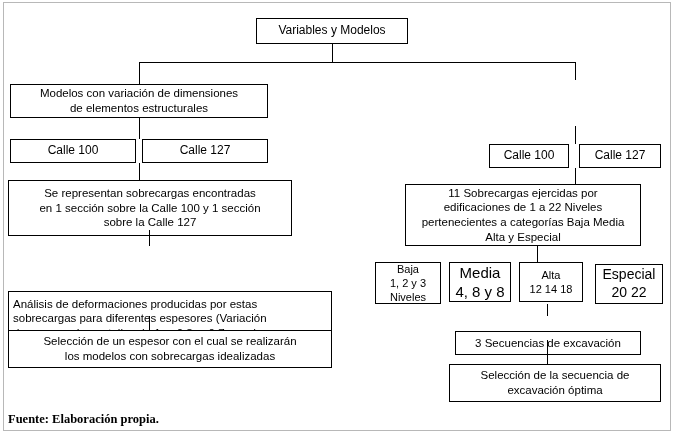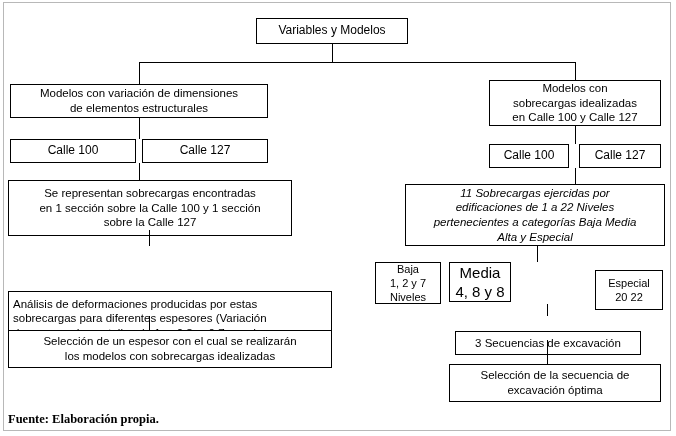--- a/index.html
+++ b/index.html
@@ -58,44 +58,43 @@
   <div class="node align-left" style="left:8px; top:246px; width:324px; height:70px;margin-top:45px;">Análisis de deformaciones producidas por estas
 sobrecargas para diferentes espesores (Variación
 de espesor de pantallas de 1 m 0,8 m 0,7 m y de
 elementos estructurales. Ver Tabla 2)</div>
 
   <div class="vline" style="left:149px; top:316px; height:14px;"></div>
 
   <div class="node" style="left:8px; top:330px; width:324px; height:38px;text-align:center;">Selección de un espesor con el cual se realizarán
 los modelos con sobrecargas idealizadas</div>
 
-  <div class="node" style="left:489px; top:80px; width:172px; height:46px;">Modelos con
-sobrecargas idealizadas
-en Calle 100 y Calle 127</div>
 
   <div class="vline" style="left:575px; top:126px; height:18px;"></div>
 
   <div class="node" style="left:489px; top:144px; width:80px; height:24px; font-size:12px;">Calle 100</div>
   <div class="node" style="left:579px; top:144px; width:82px; height:24px; font-size:12px;">Calle 127</div>
 
   <div class="vline" style="left:575px; top:168px; height:16px;"></div>
 
-  <div class="node" style="left:405px; top:184px; width:260px; height:62px;font-style:italic;">11 Sobrecargas ejercidas por
+  <div class="node" style="left:405px; top:184px; width:236px; height:62px;">11 Sobrecargas ejercidas por
 edificaciones de 1 a 22 Niveles
 pertenecientes a categorías Baja Media
 Alta y Especial</div>
 
   <div class="vline" style="left:537px; top:246px; height:16px;"></div>
 
   <div class="node" style="left:375px; top:262px; width:66px; height:42px; font-size:11px;">Baja
-1, 2 y 7
+1, 2 y 3
 Niveles</div>
   <div class="node" style="left:449px; top:262px; width:62px; height:40px; font-size:15px;">Media
 4, 8 y 8</div>
-  <div class="node" style="left:595px; top:270px; width:68px; height:40px; font-size:11px;">Especial
+  <div class="node" style="left:519px; top:262px; width:64px; height:40px; font-size:11px;">Alta
+12 14 18</div>
+  <div class="node" style="left:595px; top:264px; width:68px; height:40px; font-size:14px;">Especial
 20 22</div>
 
   <div class="vline" style="left:547px; top:304px; height:12px;"></div>
 
   <div class="node" style="left:455px; top:316px; width:186px; height:24px;margin-top:15px;">3 Secuencias de excavación</div>
 
   <div class="vline" style="left:547px; top:340px; height:24px;"></div>
 
   <div class="node" style="left:449px; top:364px; width:212px; height:38px;">Selección de la  secuencia de
 excavación óptima</div>

